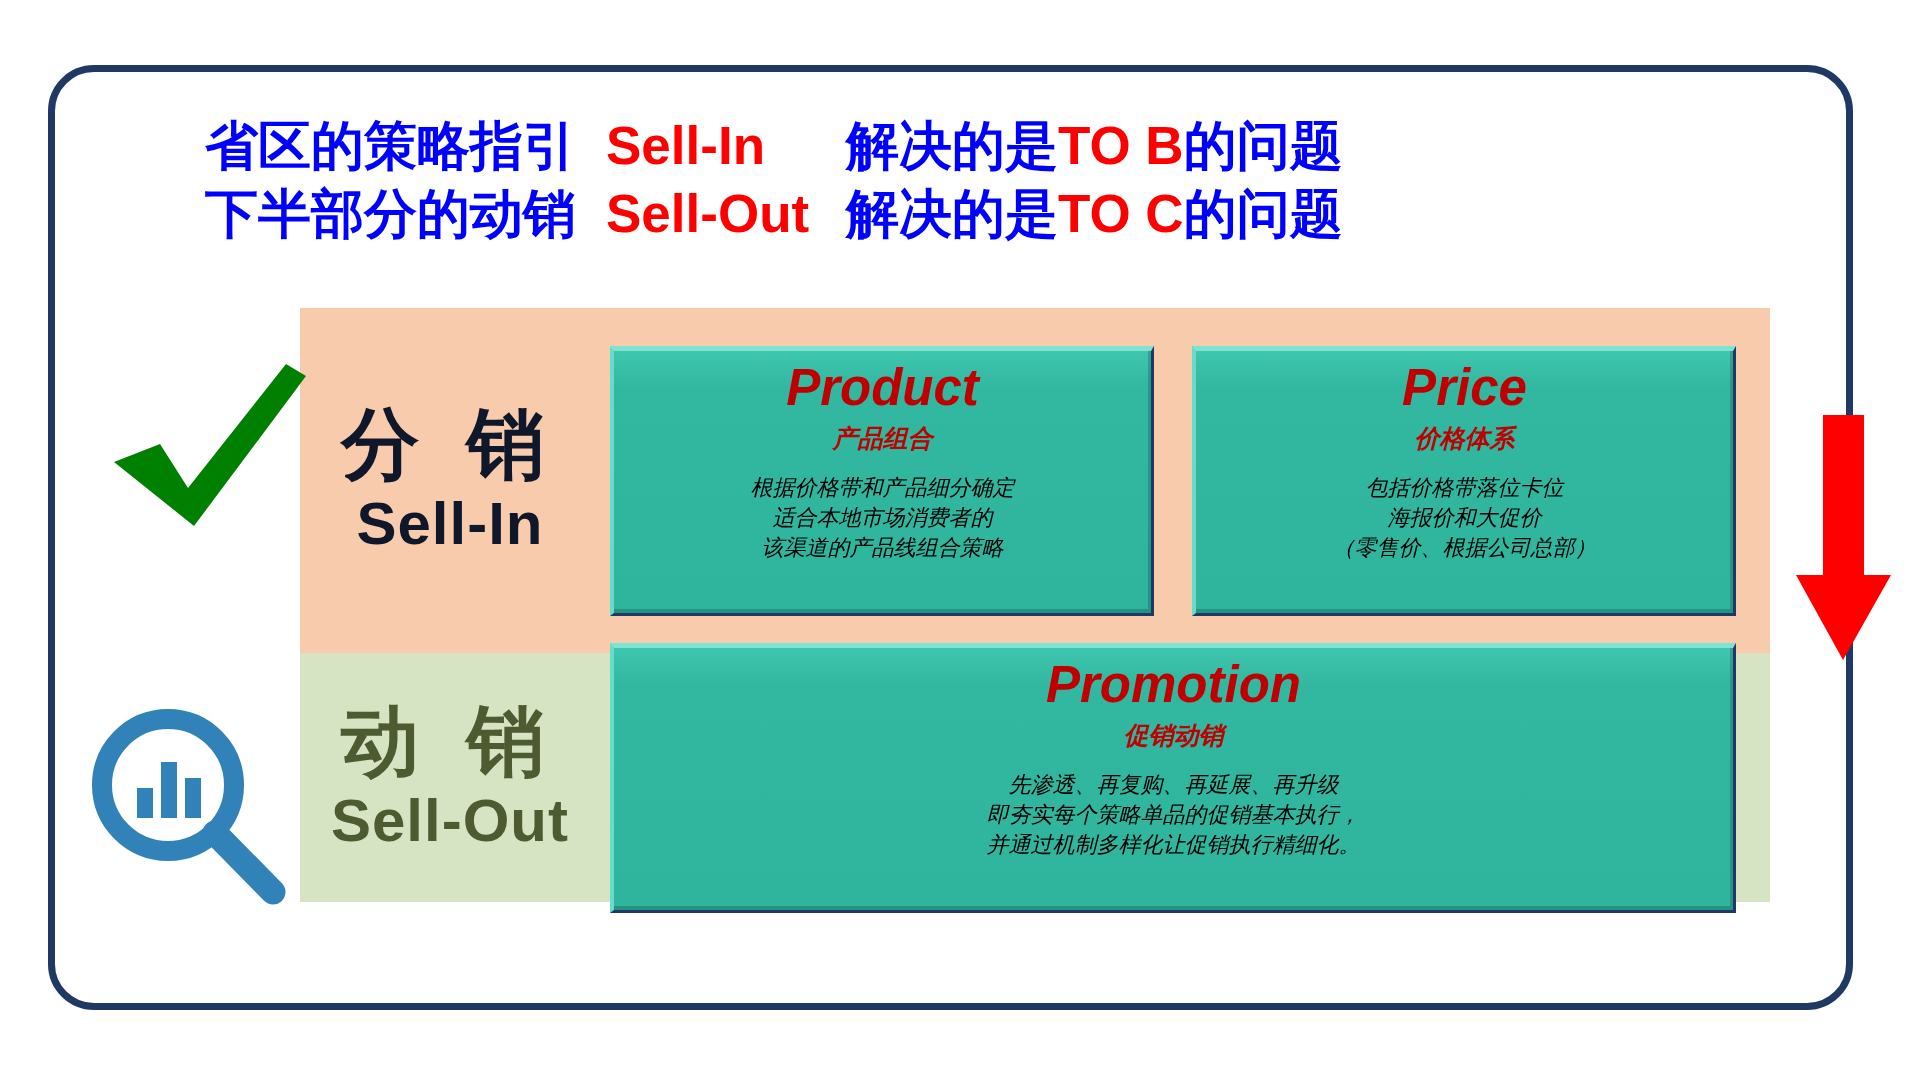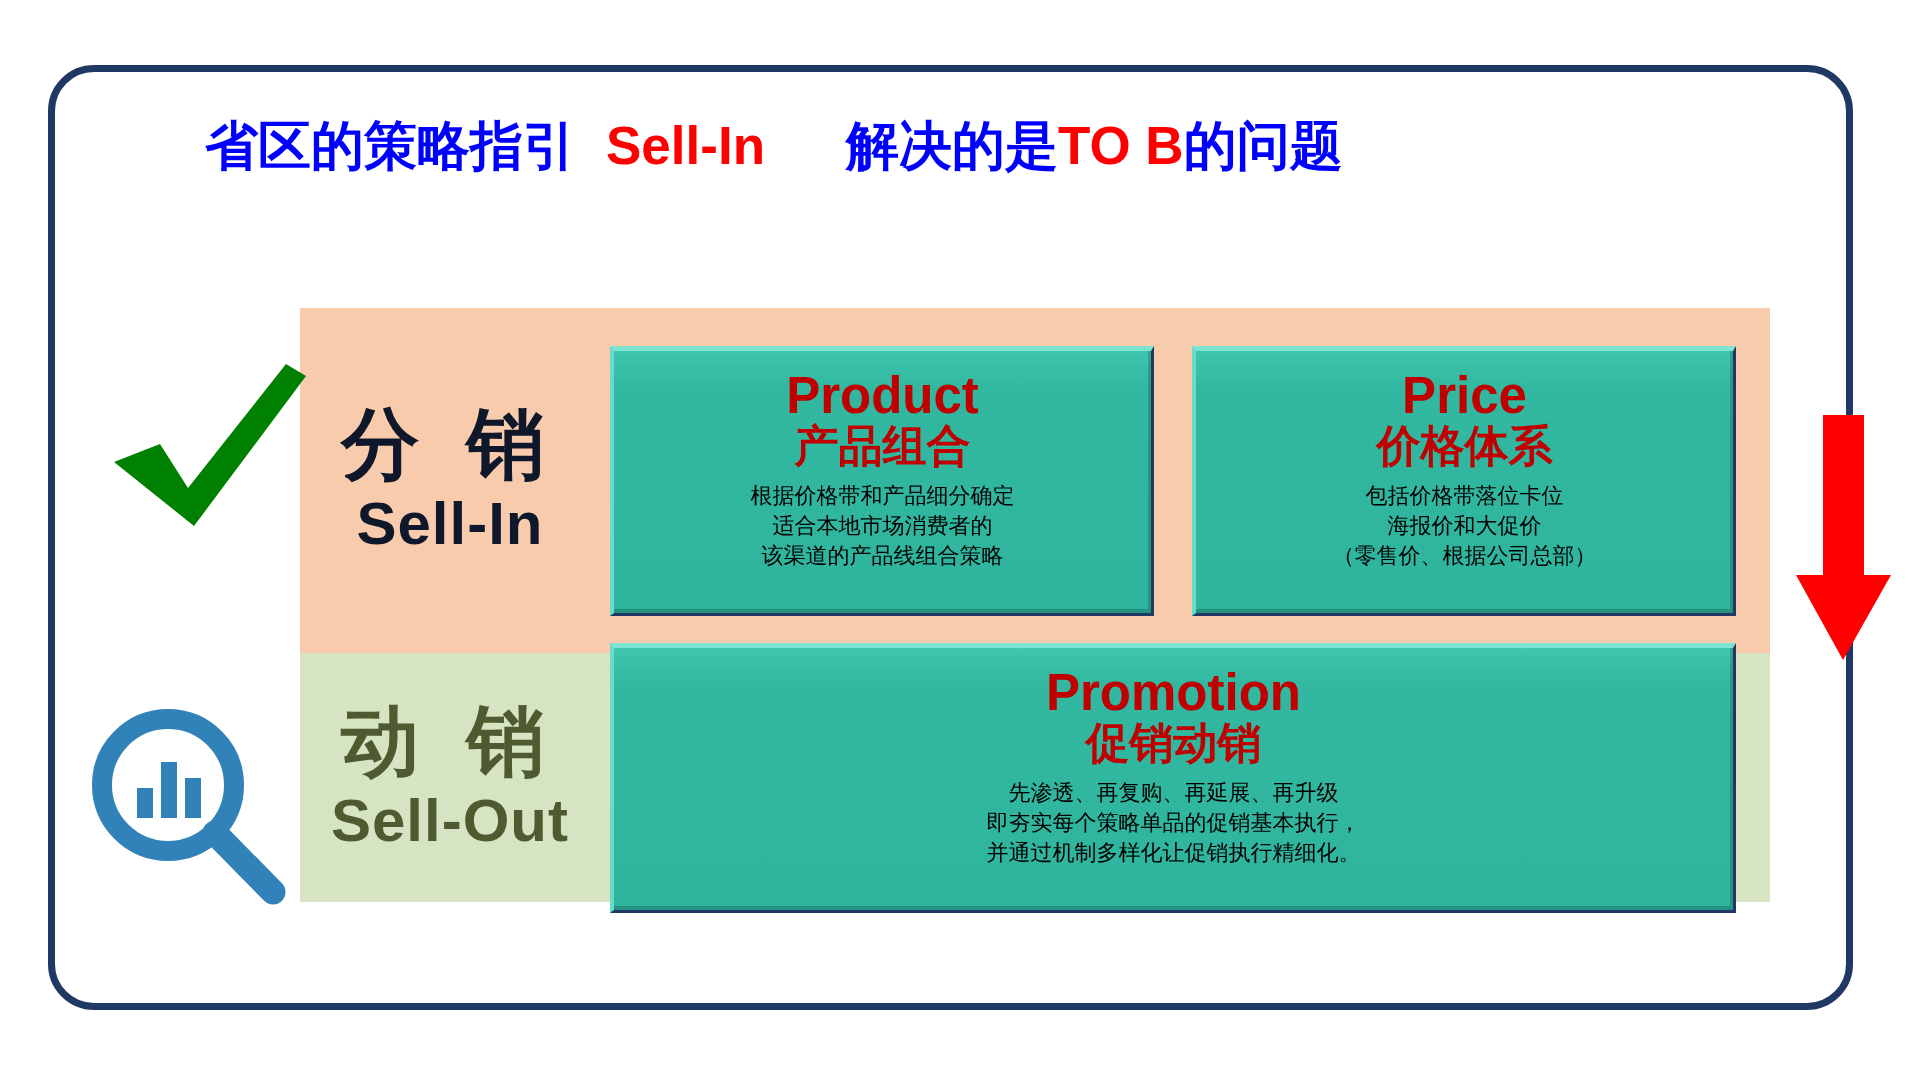--- a/index.html
+++ b/index.html
@@ -57,29 +57,30 @@
 
   .cards{flex:1 1 auto;display:flex;gap:38px;padding:0 34px 0 10px;}
   .card{
     flex:1 1 0;height:270px;box-sizing:border-box;
     background:linear-gradient(#3FC6AE 0%,#32B7A0 14%,#2FB49D 100%);
     border:3px solid #1F3864;
     border-top:5px solid #7FE3D2;
     border-left:4px solid #69DCC9;
     box-shadow:inset -3px -4px 0 rgba(0,0,0,0.18);
     display:flex;flex-direction:column;align-items:center;
-    justify-content:flex-start;padding-top:16px;
+    justify-content:flex-start;padding-top:8px;
     position:relative;
+    font-style:italic;
   }
   .card-title{
     color:#C00000;font-size:51px;font-weight:bold;line-height:58px;
     font-family:"Liberation Sans", sans-serif;
   }
   .card-sub{
-    color:#C00000;font-size:44px;font-weight:bold;line-height:48px;
+    color:#C00000;font-size:25px;font-weight:bold;line-height:48px;
     font-family:"Liberation Serif", serif;margin-top:-2px;
   }
   .card-body{
     color:#000000;font-size:22px;line-height:30px;text-align:center;
     font-family:"Liberation Serif", serif;margin-top:10px;
   }
   .card-body div{white-space:nowrap;}
 
   
   .checkmark{position:absolute;left:110px;top:350px;width:205px;height:190px;}
@@ -94,20 +95,23 @@
 <div class="stage">
 
   <div class="frame"></div>
 
   <div class="header">
 
     <div class="hline hrow1">
       <span class="hblue">省区的策略指引</span><span class="hgapB"></span><span class="hred w-sell">Sell-In</span><span class="hblue">解决的是</span><span class="hred">TO B</span><span class="hblue">的问题</span>
     </div>
 
+    <div class="hline hrow2">
+      <span class="hblue">下半部分的动销</span><span class="hgapB"></span><span class="hred w-sell">Sell-Out</span><span class="hblue">解决的是</span><span class="hred">TO C</span><span class="hblue">的问题</span>
+    </div>
 
   </div>
 
   <div class="matrix">
 
     <div class="band band-in">
       <div class="bandrow">
         <div class="sidelabel">
           <div class="sl-cn c-orange">分 销</div>
           <div class="sl-en c-orange">Sell-In</div>

